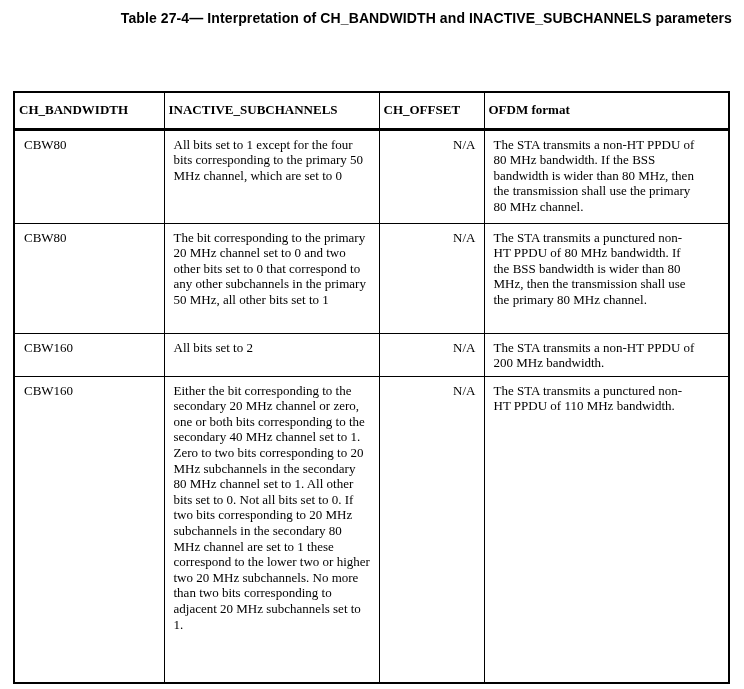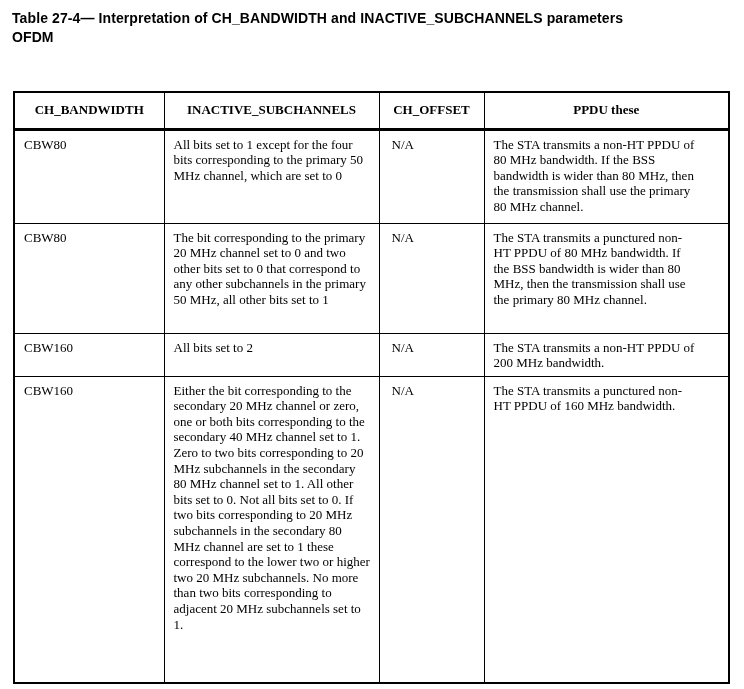--- a/index.html
+++ b/index.html
@@ -13,21 +13,21 @@
     color: #000000;
     font-family: "Liberation Serif", serif;
     position: relative;
     overflow: hidden;
   }
   .caption {
     font-family: "Liberation Sans", sans-serif;
     font-weight: bold;
     font-size: 14px;
     line-height: 19px;
-    text-align: left;
+    text-align: right;
     margin: 9px 12px 0 12px;
     letter-spacing: 0.1px;
   }
   .caption-line { display: block; }
 
   table.spec {
     position: absolute;
     left: 13px;
     top: 91px;
     width: 715px;
@@ -37,61 +37,60 @@
   }
   table.spec th,
   table.spec td {
     border: 1px solid #000000;
     font-size: 13px;
     overflow: hidden;
   }
   table.spec thead th {
     border-bottom: 3px solid #000000;
     font-weight: bold;
-    text-align: center;
+    text-align: left;
     vertical-align: middle;
     padding: 4px 4px;
   }
   table.spec tbody td {
     vertical-align: top;
     text-align: left;
     line-height: 15.6px;
     padding: 6px 8px 5px 9px;
     margin-top: 8px;
   }
   table.spec tbody td.col-ppdu { padding-right: 32px; }
-  table.spec tbody td.col-offset { padding-left: 12px; }
+  table.spec tbody td.col-offset { padding-left: 12px; text-align: right; }
 
   thead tr        { height: 37px; }
   tbody tr.row-0  { height: 94px; }
   tbody tr.row-1  { height: 110px; }
   tbody tr.row-2  { height: 43px; }
   tbody tr.row-3  { height: 307px; }
 </style>
 </head>
 <body>
 
 <div class="caption">
   <span class="caption-line">Table 27-4— Interpretation of CH_BANDWIDTH and INACTIVE_SUBCHANNELS parameters</span>
-  <span class="caption-line">OFDM</span>
 </div>
 
 <table class="spec">
   <colgroup>
     <col style="width:150px">
     <col style="width:215px">
     <col style="width:105px">
     <col style="width:245px">
   </colgroup>
   <thead>
     <tr>
       <th>CH_BANDWIDTH</th>
       <th>INACTIVE_SUBCHANNELS</th>
       <th>CH_OFFSET</th>
-      <th>PPDU these</th>
+      <th>OFDM format</th>
     </tr>
   </thead>
   <tbody>
     <tr class="row-0">
       <td class="col-bw">CBW80</td>
       <td class="col-inactive">All bits set to 1 except for the four bits corresponding to the primary 50 MHz channel, which are set to 0</td>
       <td class="col-offset">N/A</td>
       <td class="col-ppdu">The STA transmits a non-HT PPDU of 80 MHz bandwidth. If the BSS bandwidth is wider than 80 MHz, then the transmission shall use the primary 80 MHz channel.</td>
     </tr>
     <tr class="row-1">
@@ -103,16 +102,16 @@
     <tr class="row-2">
       <td class="col-bw">CBW160</td>
       <td class="col-inactive">All bits set to 2</td>
       <td class="col-offset">N/A</td>
       <td class="col-ppdu">The STA transmits a non-HT PPDU of 200 MHz bandwidth.</td>
     </tr>
     <tr class="row-3">
       <td class="col-bw">CBW160</td>
       <td class="col-inactive">Either the bit corresponding to the secondary 20 MHz channel or zero, one or both bits corresponding to the secondary 40 MHz channel set to 1. Zero to two bits corresponding to 20 MHz subchannels in the secondary 80 MHz channel set to 1. All other bits set to 0. Not all bits set to 0. If two bits corresponding to 20 MHz subchannels in the secondary 80 MHz channel are set to 1 these correspond to the lower two or higher two 20 MHz subchannels. No more than two bits corresponding to adjacent 20 MHz subchannels set to 1.</td>
       <td class="col-offset">N/A</td>
-      <td class="col-ppdu">The STA transmits a punctured non-HT PPDU of 160 MHz bandwidth.</td>
+      <td class="col-ppdu">The STA transmits a punctured non-HT PPDU of 110 MHz bandwidth.</td>
     </tr>
   </tbody>
 </table>
 
 </body></html>

